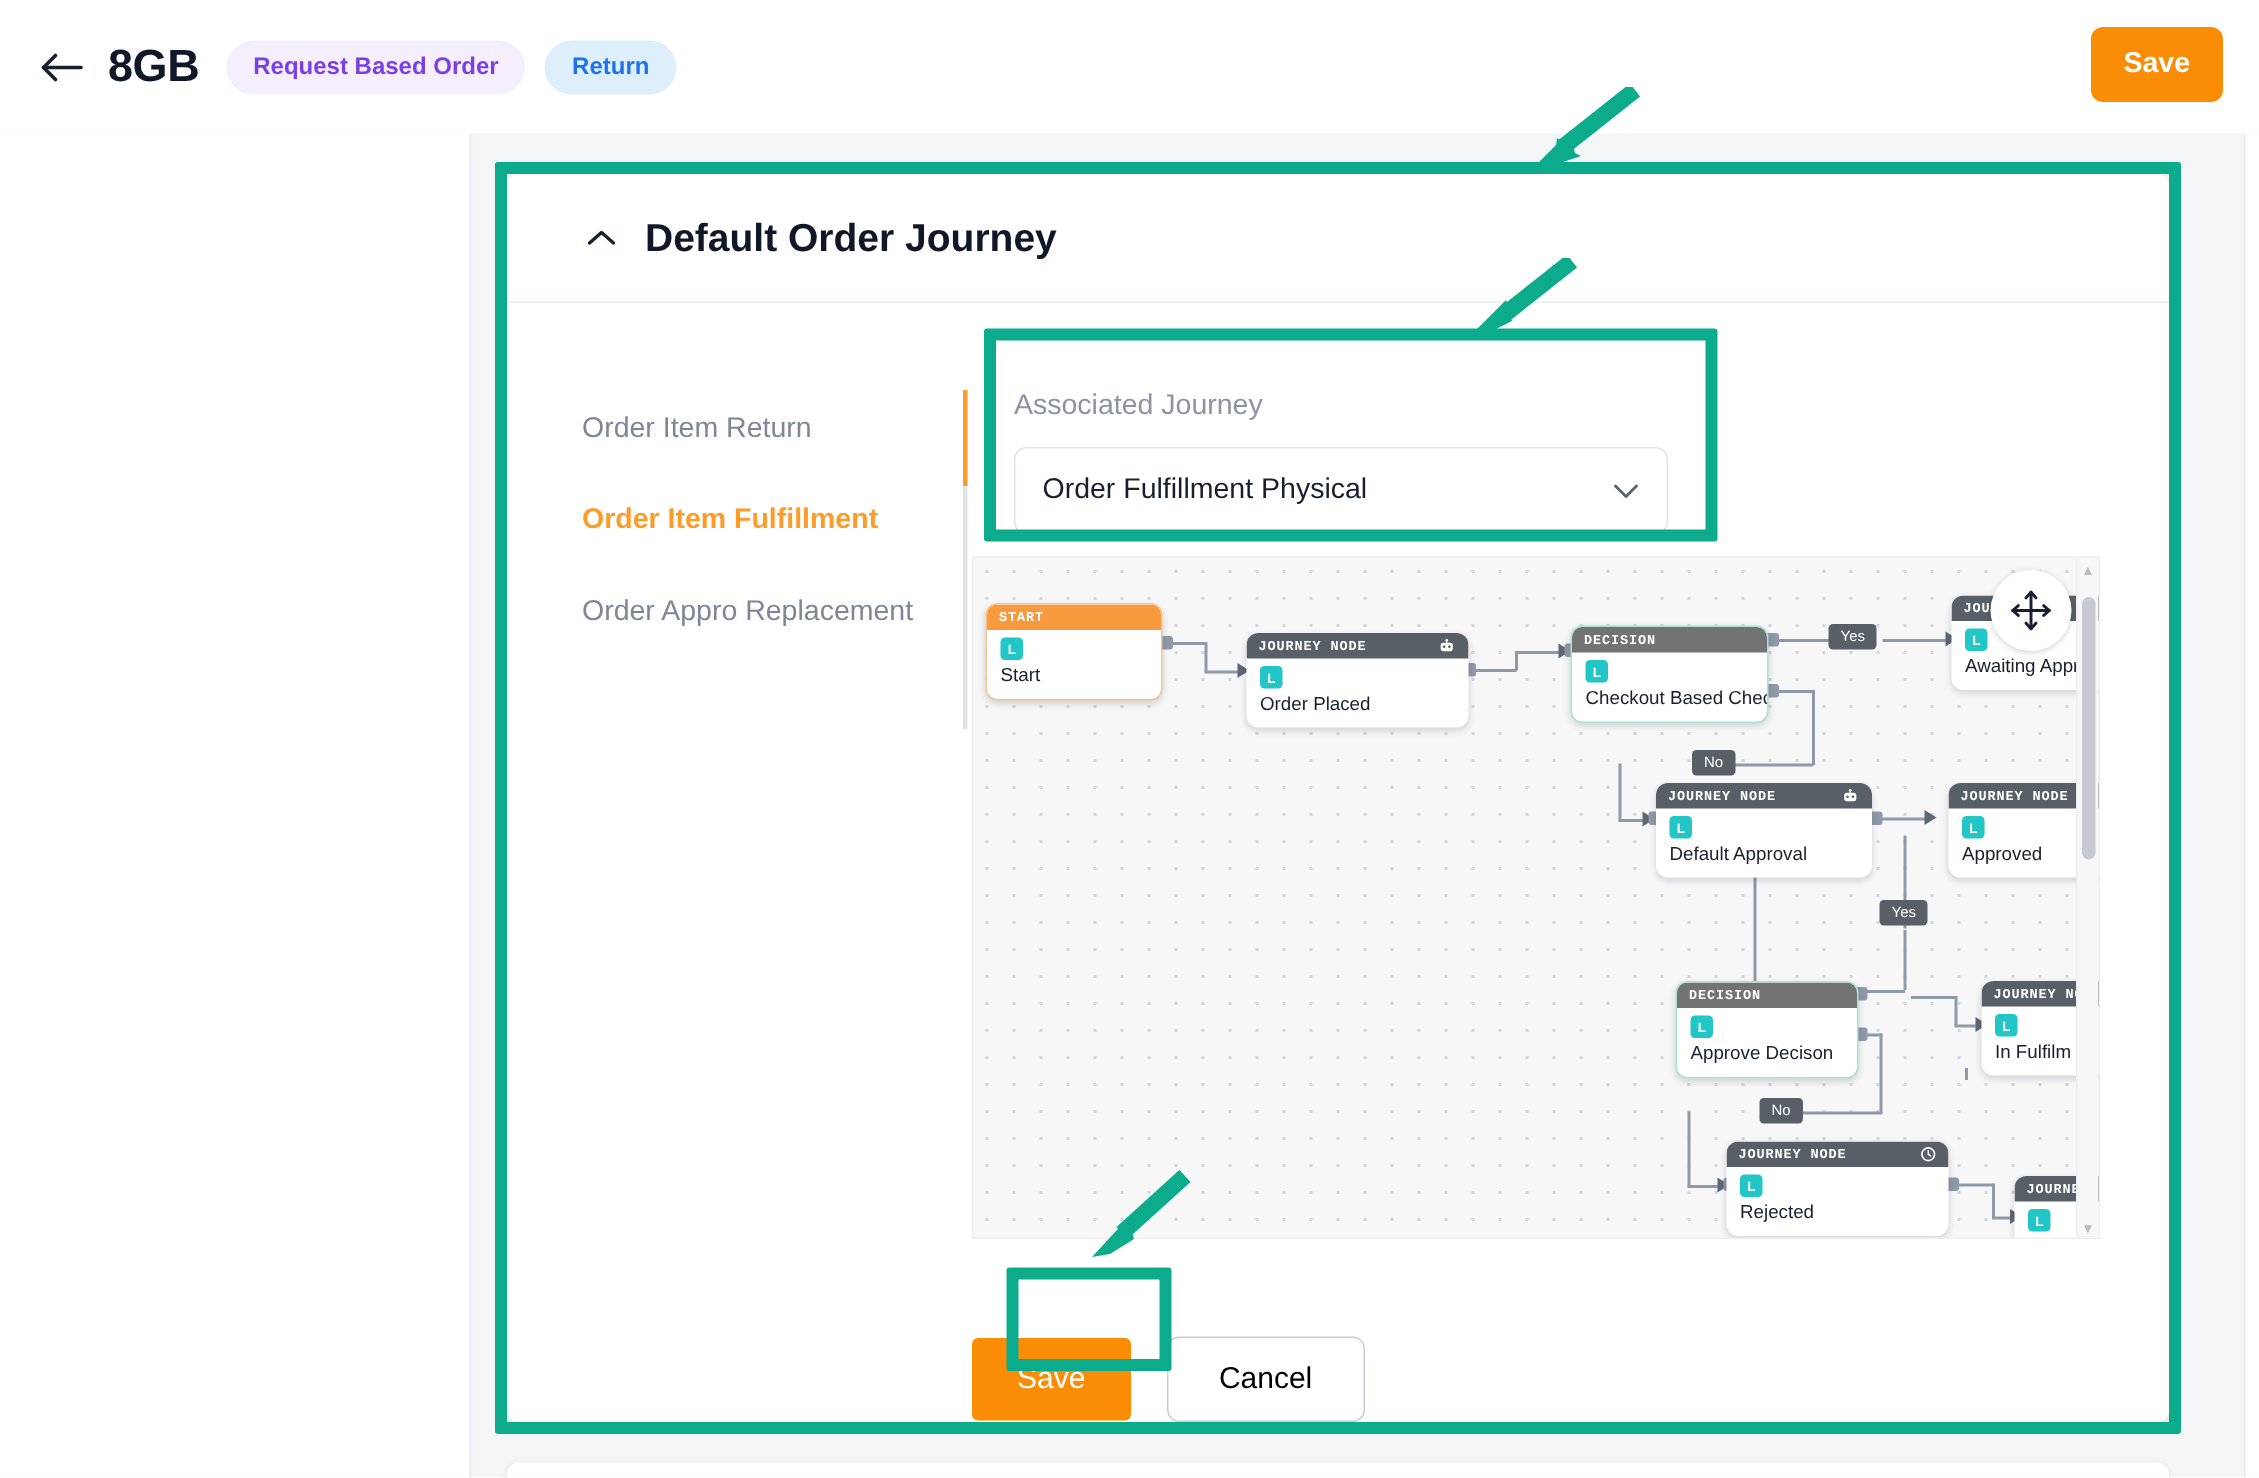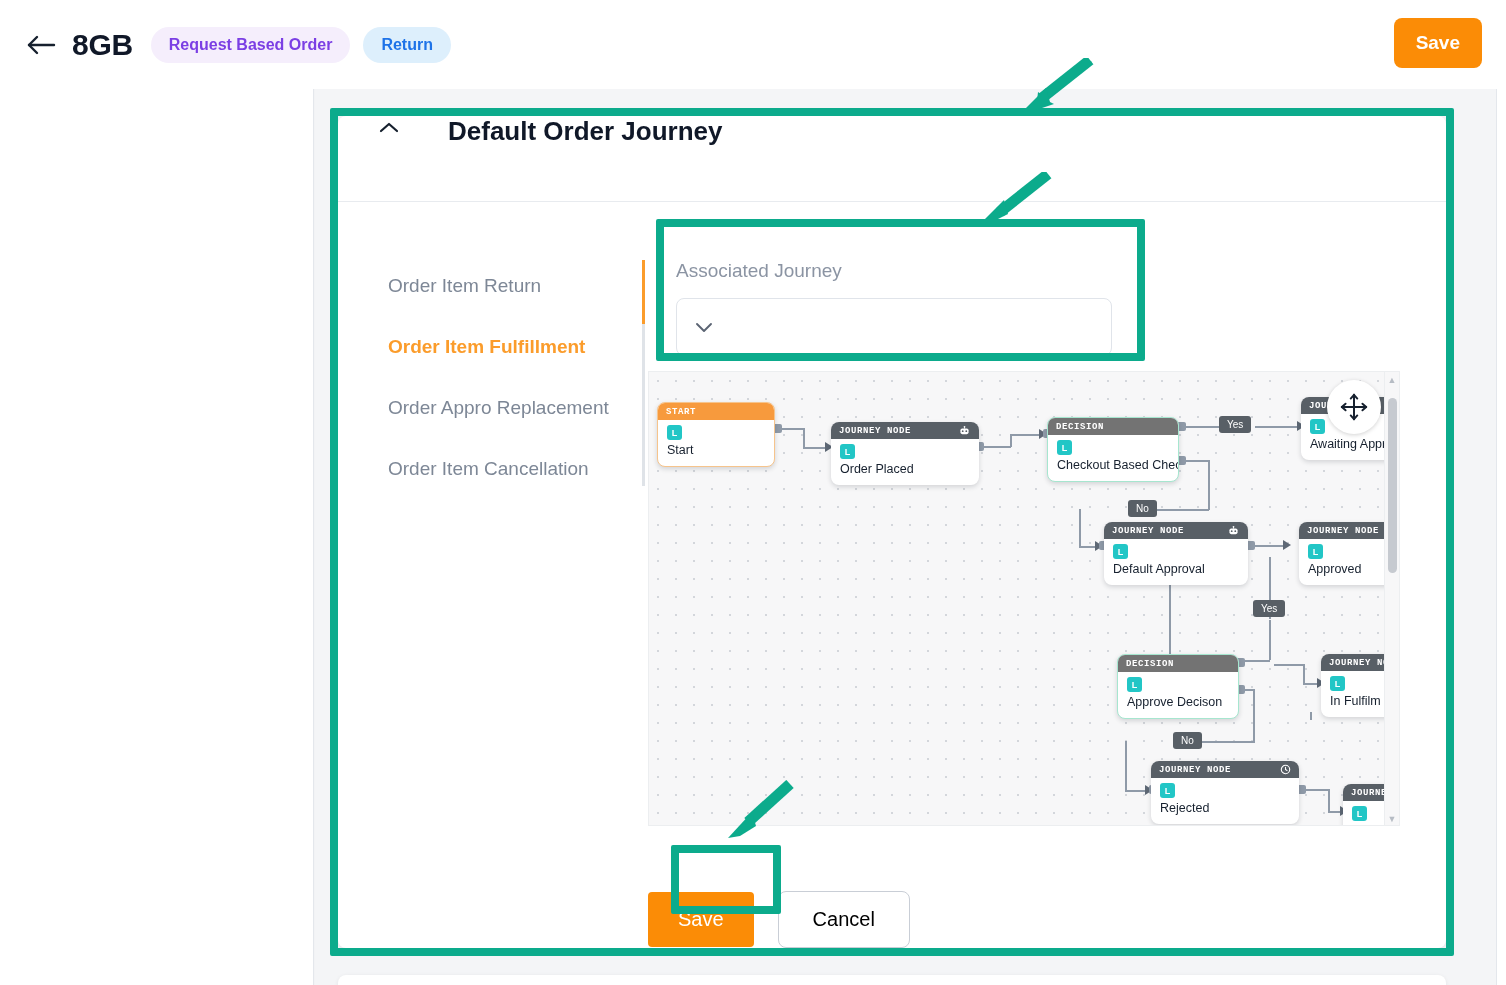--- a/index.html
+++ b/index.html
@@ -68,23 +68,22 @@
   #arrow-save  { left: 720px;  top: 780px; width: 78px; height: 62px; }
 
   
   .card {
     position: absolute; left: 338px; top: 116px; width: 1108px; height: 832px;
     background: #ffffff; border-radius: 8px;
     box-shadow: 0 1px 4px rgba(16,24,40,0.08);
     z-index: 10; overflow: hidden;
   }
   .card-header {
-    height: 86px; display: flex; align-items: flex-start; padding: 0 40px;
+    height: 86px; display: flex; align-items: center; padding: 0 52px;
     border-bottom: 1px solid #e8ebef;
-    gap: 30px;
   }
   .chevron-up {
     width: 22px; height: 22px; display: flex; align-items: center; justify-content: center;
     margin-right: 18px; color: #16202e; cursor: pointer;
   }
   .card-title { font-size: 26px; font-weight: 700; color: #101828; }
 
   .card-body { display: flex; padding: 36px 0 0 0; height: 746px; }
 
   
@@ -245,30 +244,30 @@
       </div>
       <div class="card-title">Default Order Journey</div>
     </div>
 
     <div class="card-body">
 
       <div class="tabs">
         <div class="tab">Order Item Return</div>
         <div class="tab active">Order Item Fulfillment</div>
         <div class="tab">Order Appro Replacement</div>
-        <div class="tab">Order Item Cancellation</div>
         <div class="tab-rail"></div>
         <div class="tab-rail-active"></div>
       </div>
 
       <div class="rightcol">
 
         <div class="field-label">Associated Journey</div>
 
         <div class="select-box">
+          <span class="select-value">Order Fulfillment Physical</span>
           <span class="select-caret">
             <svg width="18" height="11" viewBox="0 0 18 11" fill="none">
               <path d="M2 2 L9 9 L16 2" stroke="#5b6473" stroke-width="1.9" stroke-linecap="round" stroke-linejoin="round"></path>
             </svg>
           </span>
         </div>
 
         <div class="canvas-wrap">
           <div class="canvas-dots"></div>
 

